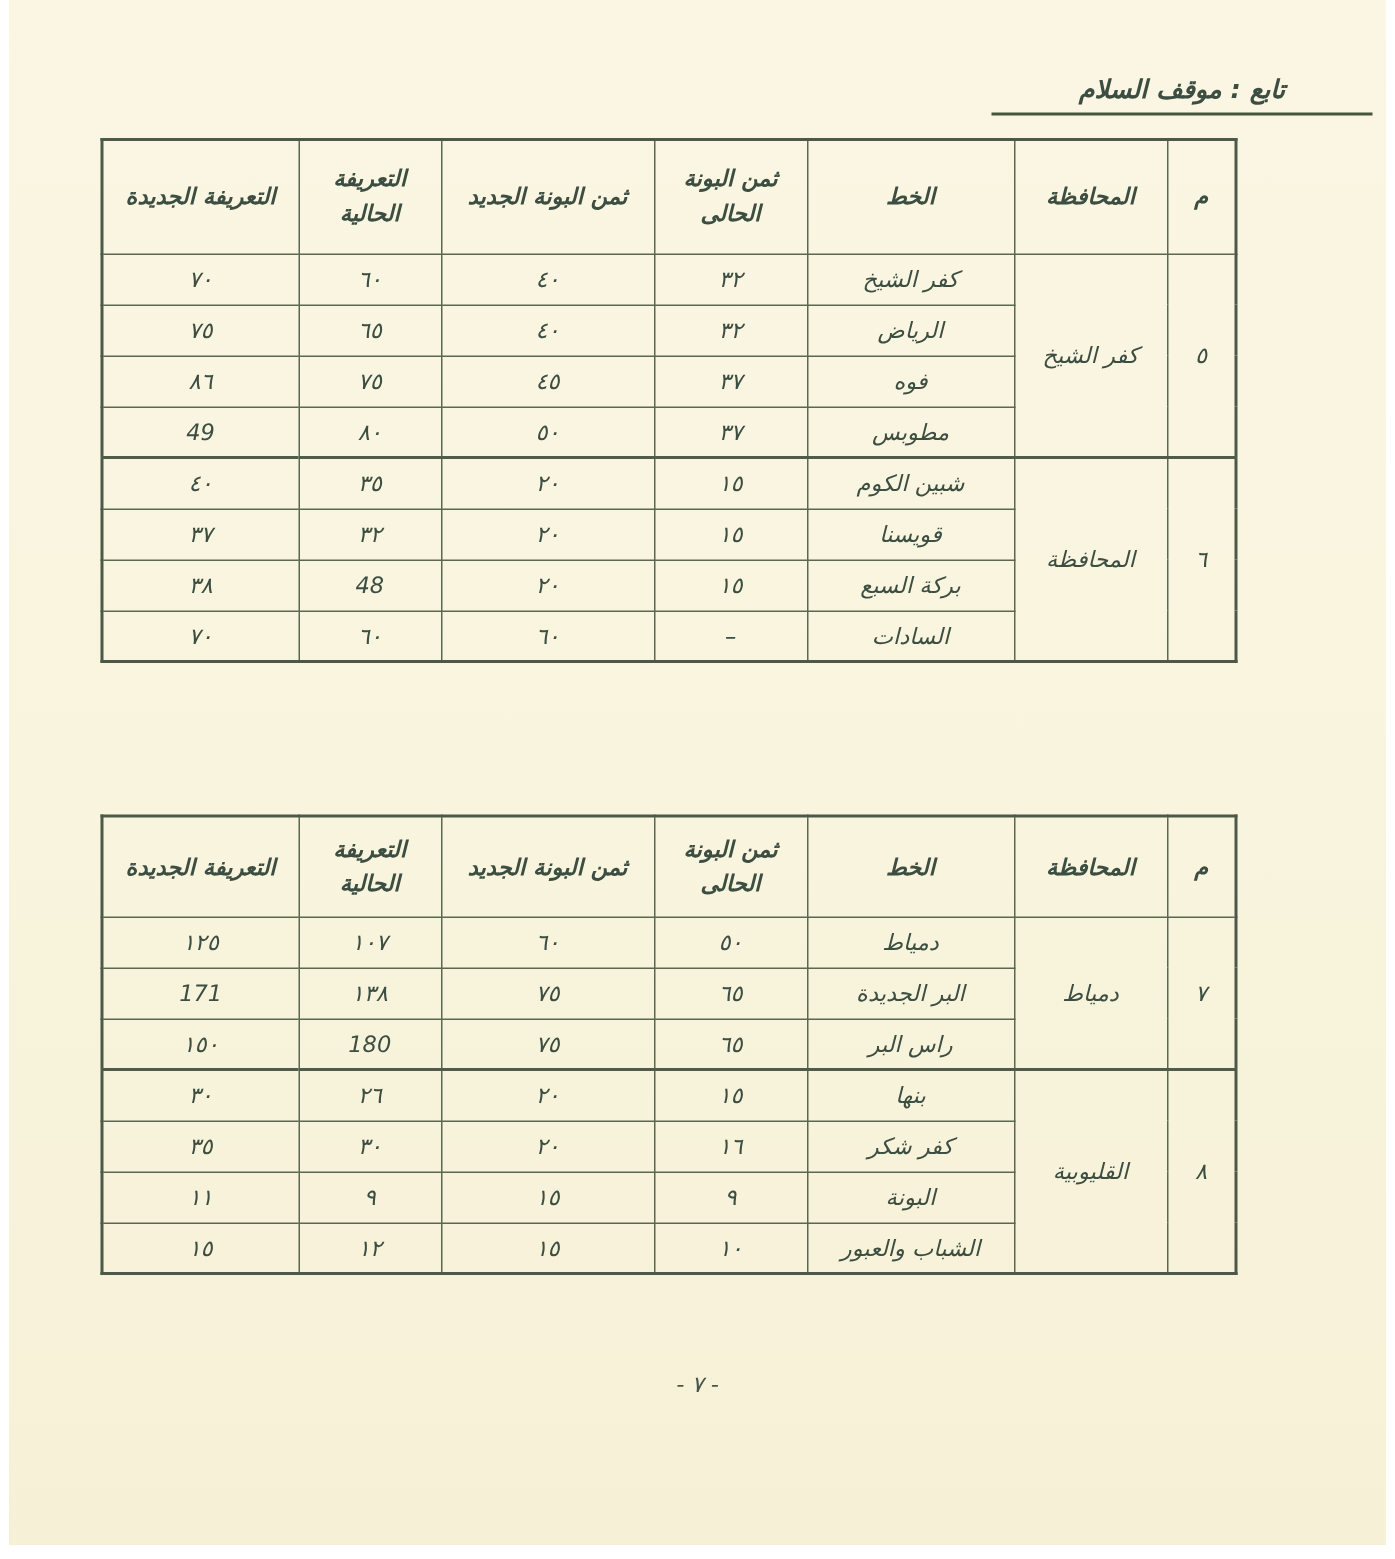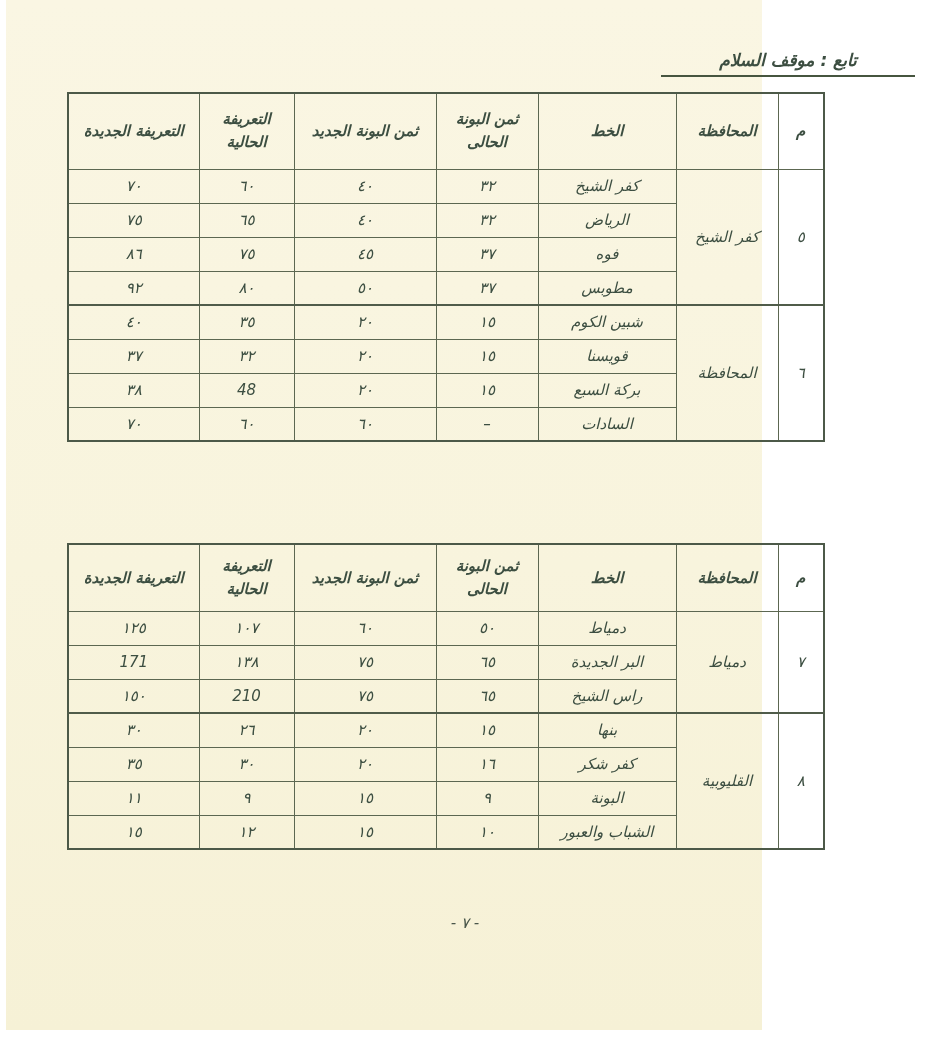--- a/index.html
+++ b/index.html
@@ -5,21 +5,21 @@
   html,body { margin:0; padding:0; }
   body {
     width:930px; height:1039px;
     background:#ffffff;
     font-family:"DejaVu Sans", sans-serif;
     position:relative;
     overflow:hidden;
   }
   .page {
     position:absolute; left:6px; top:0;
-    width:756px; height:1030px;
+    width:918px; height:1030px;
     background:linear-gradient(180deg,#faf6e3 0%,#f8f4dd 55%,#f6f1d6 100%);
     box-shadow: inset -3px 0 0 #eceave, inset 0 -3px 0 #f0ecd4;
   }
   .doc-title {
     position:absolute; top:50px; left:655px; width:254px;
     direction:rtl; text-align:center;
     font-style:italic; font-weight:bold; font-size:17px;
     color:#3c4e41;
     border-bottom:2px solid #46553f;
     padding-bottom:5px;
@@ -114,21 +114,21 @@
           <td>٣٧</td>
           <td>٤٥</td>
           <td>٧٥</td>
           <td>٨٦</td>
         </tr>
         <tr>
           <td class="line-cell">مطوبس</td>
           <td>٣٧</td>
           <td>٥٠</td>
           <td>٨٠</td>
-          <td>٩٢</td>
+          <td>49</td>
         </tr>
         <tr class="group-start">
           <td class="num-cell" rowspan="4">٦</td>
           <td class="gov-cell" rowspan="4">المحافظة</td>
           <td class="line-cell">شبين الكوم</td>
           <td>١٥</td>
           <td>٢٠</td>
           <td>٣٥</td>
           <td>٤٠</td>
         </tr>
@@ -196,24 +196,24 @@
           <td>١٢٥</td>
         </tr>
         <tr>
           <td class="line-cell">البر الجديدة</td>
           <td>٦٥</td>
           <td>٧٥</td>
           <td>١٣٨</td>
           <td>171</td>
         </tr>
         <tr>
-          <td class="line-cell">راس الشيخ</td>
+          <td class="line-cell">راس البر</td>
           <td>٦٥</td>
           <td>٧٥</td>
-          <td>210</td>
+          <td>180</td>
           <td>١٥٠</td>
         </tr>
         <tr class="group-start">
           <td class="num-cell" rowspan="4">٨</td>
           <td class="gov-cell" rowspan="4">القليوبية</td>
           <td class="line-cell">بنها</td>
           <td>١٥</td>
           <td>٢٠</td>
           <td>٢٦</td>
           <td>٣٠</td>

